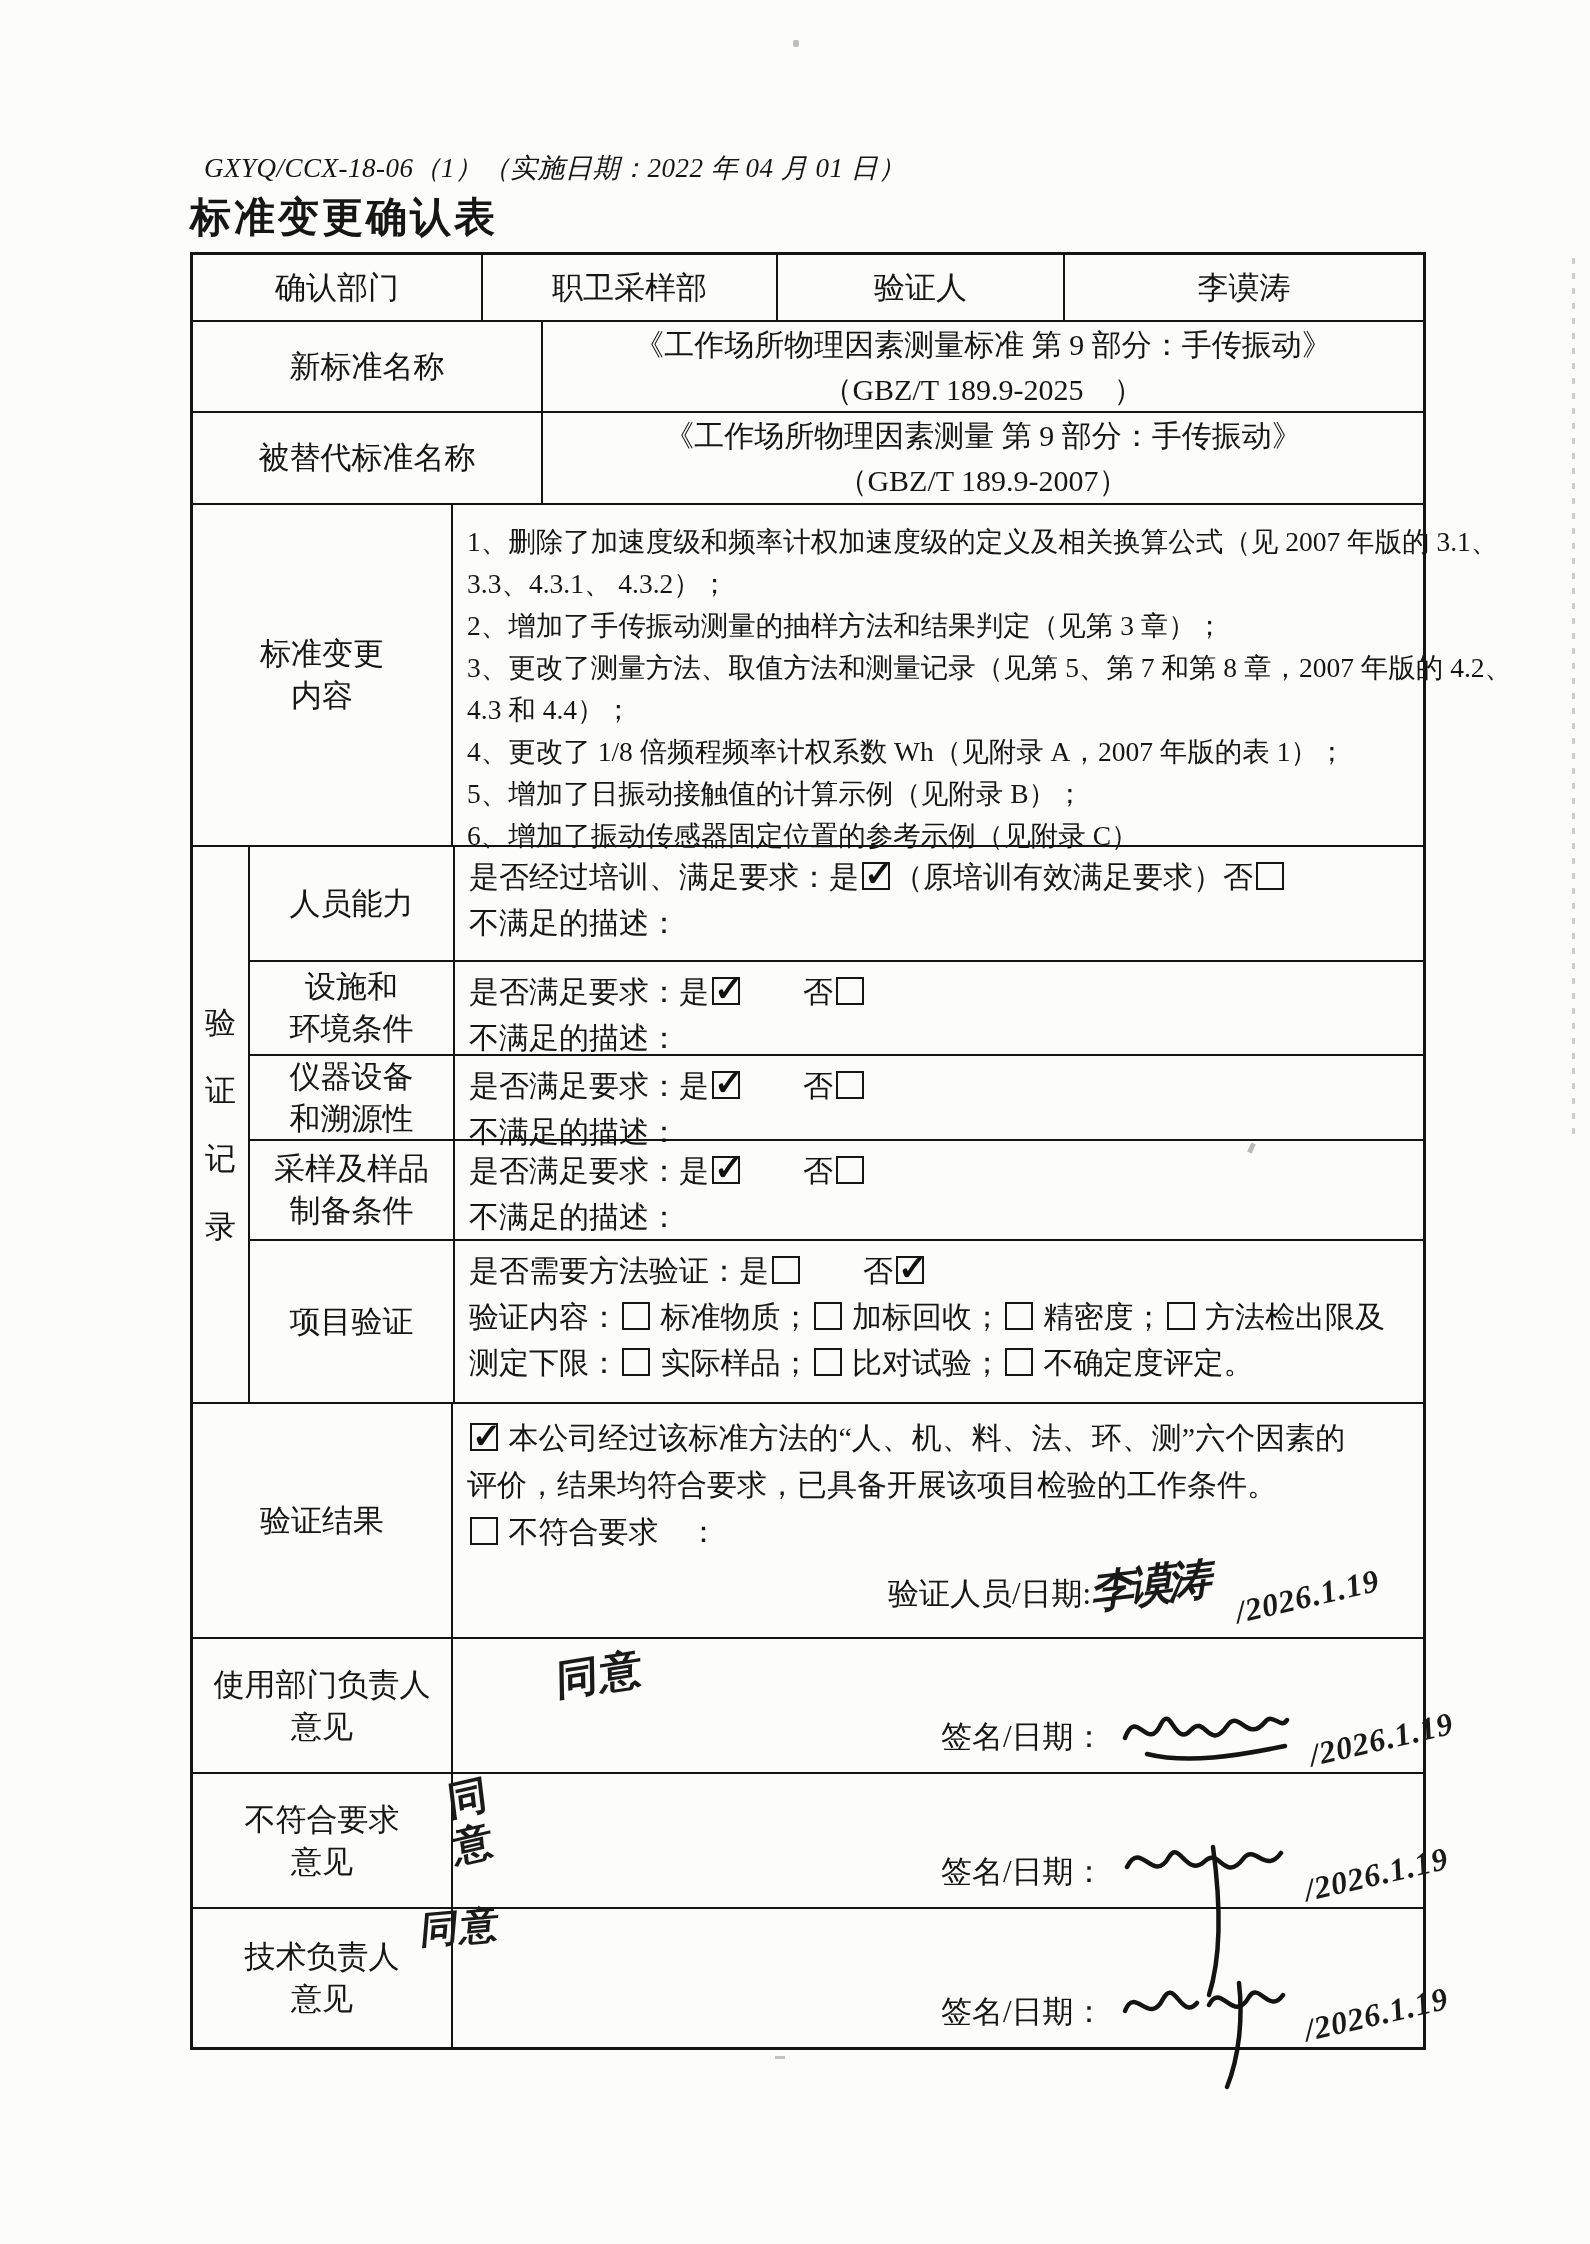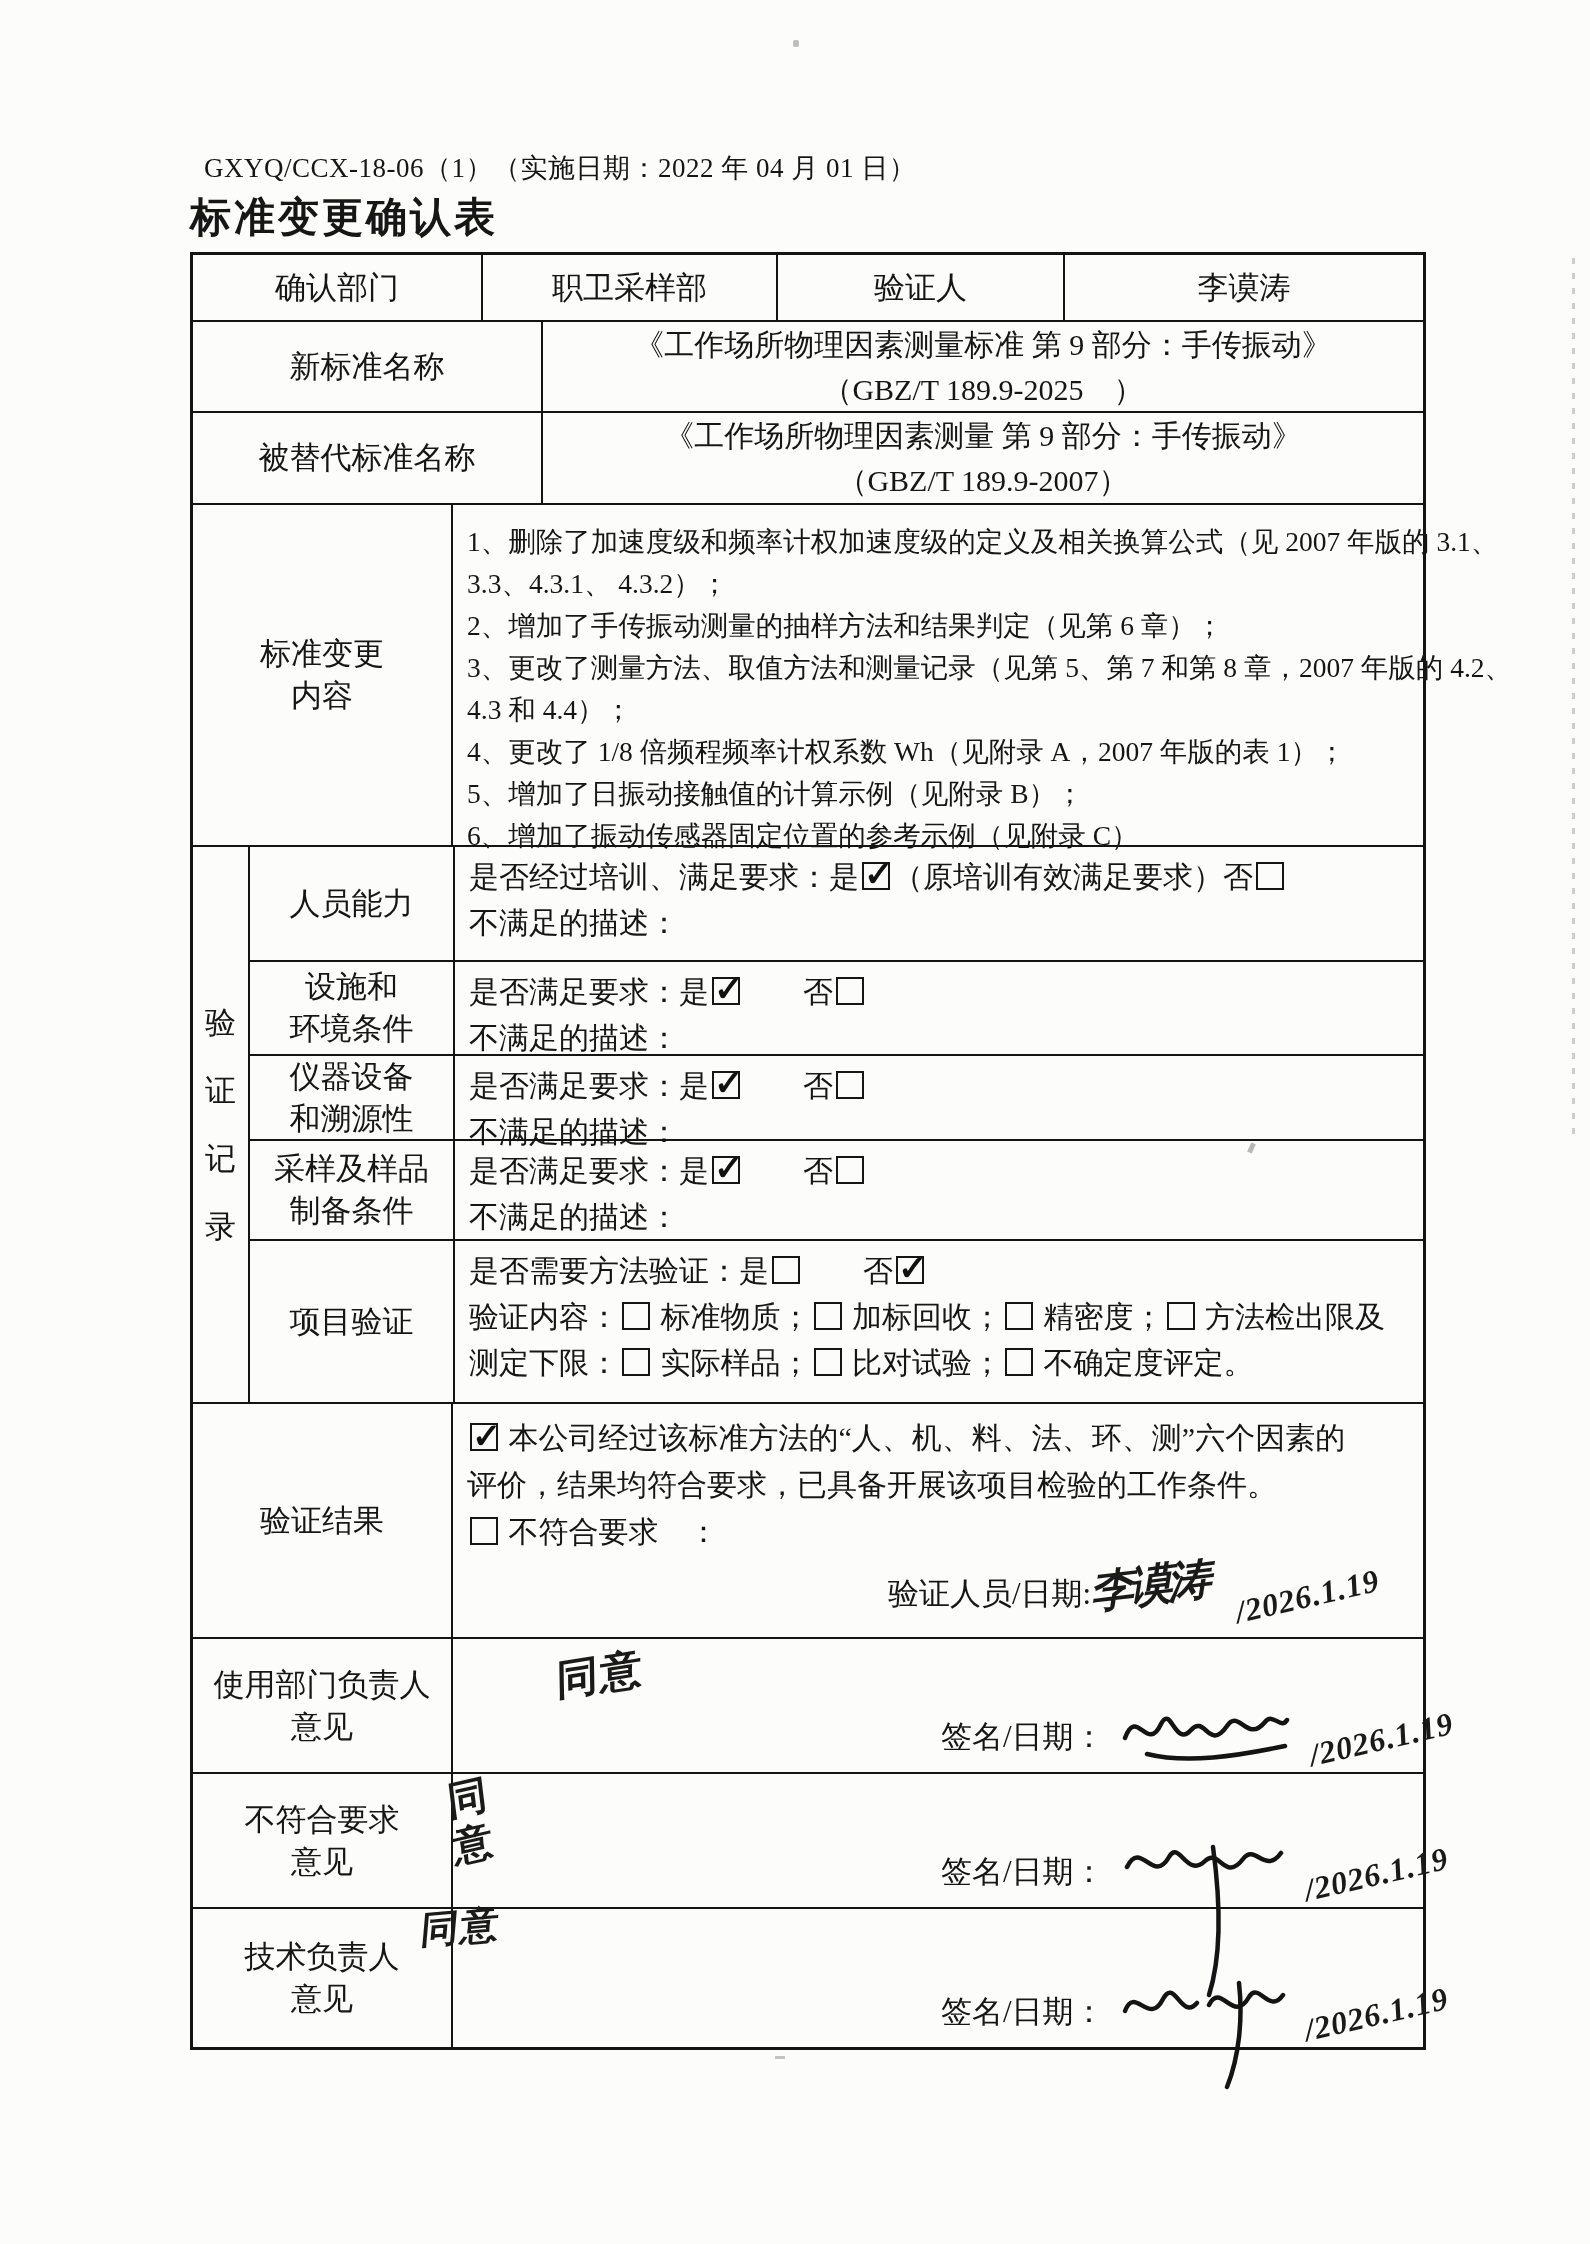--- a/index.html
+++ b/index.html
@@ -1,18 +1,18 @@
 <!DOCTYPE html>
 <html><head>
 <meta charset="utf-8">
 <style>
   html,body{margin:0;padding:0;background:#e8e8e6;}
   .page{position:relative;width:1590px;height:2244px;background:#fcfcfb;overflow:hidden;
         font-family:"Liberation Serif","DejaVu Serif",serif;color:#161616;}
-  .doc-code{position:absolute;left:204px;top:150px;font-size:27px;letter-spacing:.5px;white-space:nowrap;}
+  .doc-code{position:absolute;left:204px;top:150px;font-size:27px;letter-spacing:.5px;white-space:nowrap;font-style:italic;}
   .doc-title{position:absolute;left:190px;top:190px;width:1236px;text-align:left;
              font-size:41px;font-weight:bold;letter-spacing:3px;}
   .tbl{position:absolute;left:190px;top:252px;width:1236px;border:3.5px solid #141414;box-sizing:border-box;}
   .row{display:flex;box-sizing:border-box;}
   .row + .row{border-top:2.5px solid #141414;}
   .cell{box-sizing:border-box;}
   .lab{display:flex;flex-direction:column;justify-content:center;align-items:center;
        font-size:31px;border-right:2.5px solid #141414;flex:none;text-align:center;}
   .lab .ln{line-height:42px;white-space:nowrap;}
   .ctr{display:flex;flex-direction:column;justify-content:center;align-items:center;flex:1;font-size:30px;}
@@ -103,21 +103,21 @@
     </div>
 
     <div class="row r4">
       <div class="cell lab lab-std">
           <div class="ln"><span>标准变更</span></div>
           <div class="ln"><span>内容</span></div>
         </div>
       <div class="cell list">
           <div class="ln"><span>1、删除了加速度级和频率计权加速度级的定义及相关换算公式（见 2007 年版的 3.1、</span></div>
           <div class="ln"><span>3.3、4.3.1、 4.3.2）；</span></div>
-          <div class="ln"><span>2、增加了手传振动测量的抽样方法和结果判定（见第 6 章）；</span></div>
+          <div class="ln"><span>2、增加了手传振动测量的抽样方法和结果判定（见第 3 章）；</span></div>
           <div class="ln"><span>3、更改了测量方法、取值方法和测量记录（见第 5、第 7 和第 8 章，2007 年版的 4.2、</span></div>
           <div class="ln"><span>4.3 和 4.4）；</span></div>
           <div class="ln"><span>4、更改了 1/8 倍频程频率计权系数 Wh（见附录 A，2007 年版的表 1）；</span></div>
           <div class="ln"><span>5、增加了日振动接触值的计算示例（见附录 B）；</span></div>
           <div class="ln"><span>6、增加了振动传感器固定位置的参考示例（见附录 C）</span></div>
         </div>
     </div>
 
     <div class="row vsec">
       <div class="vcol">

